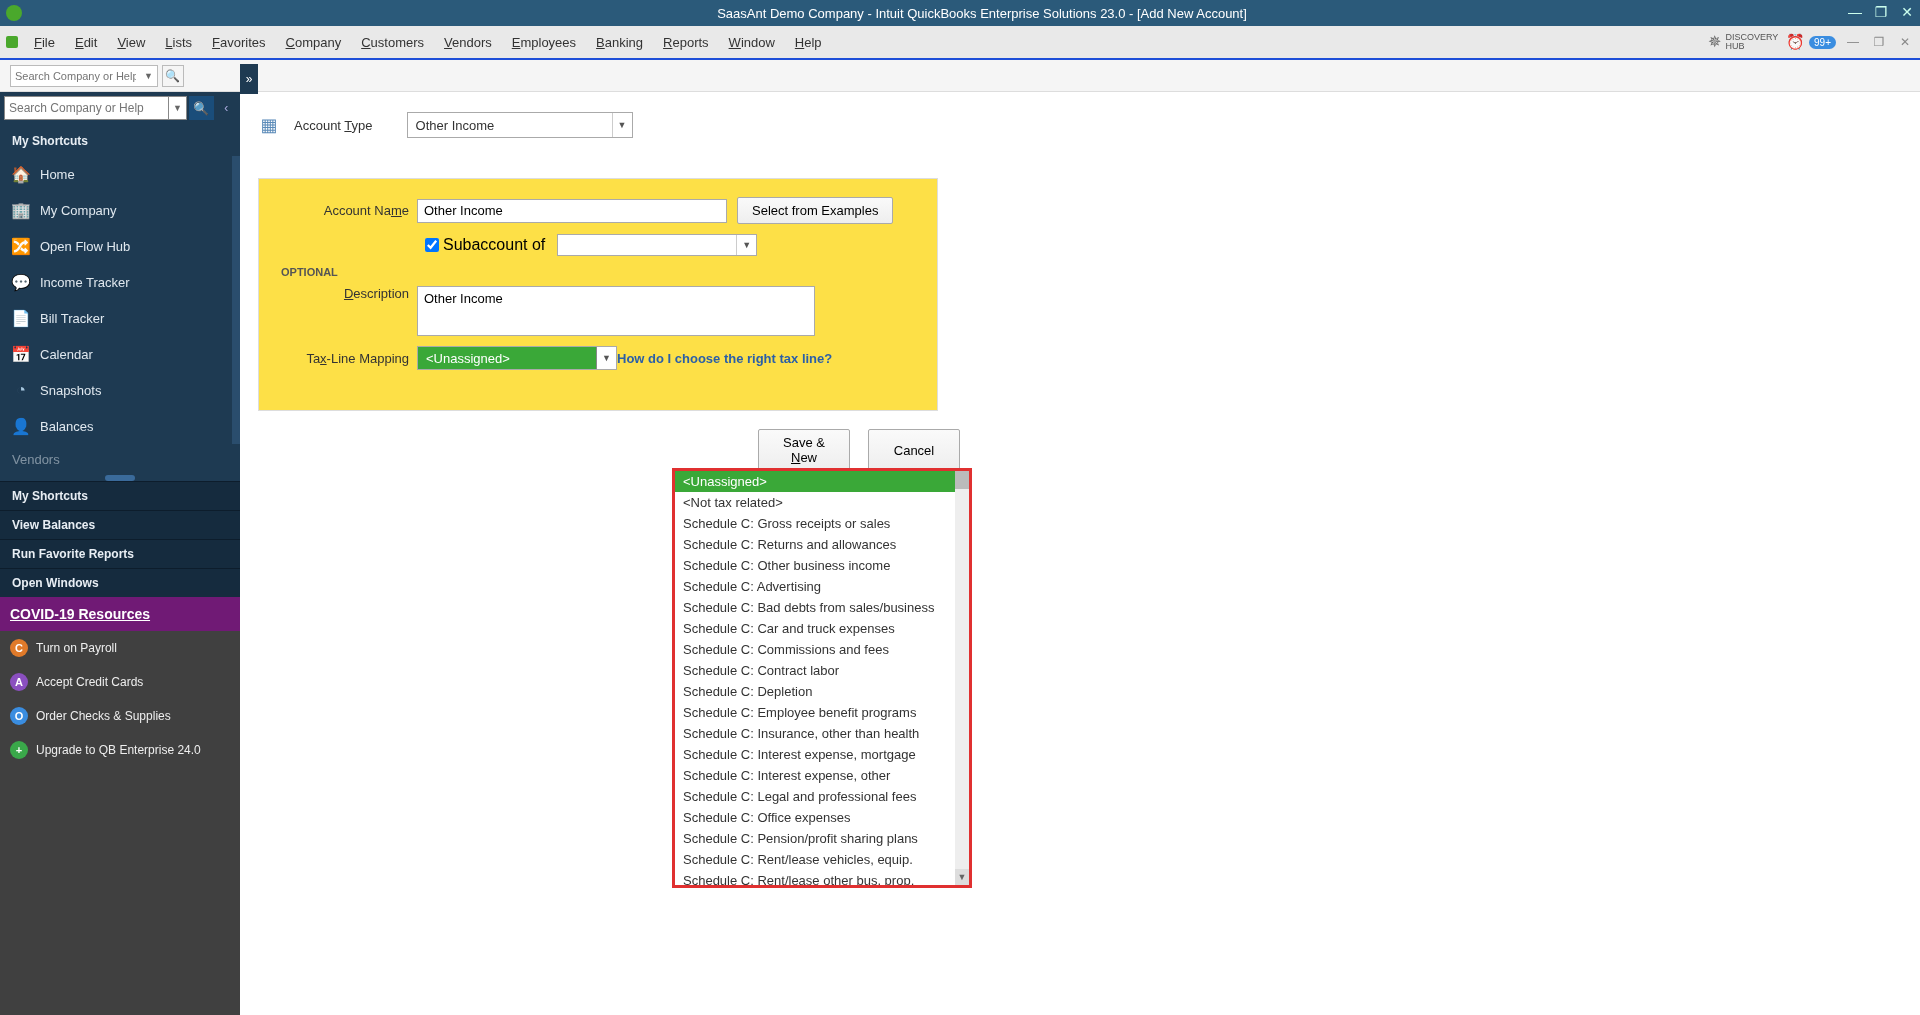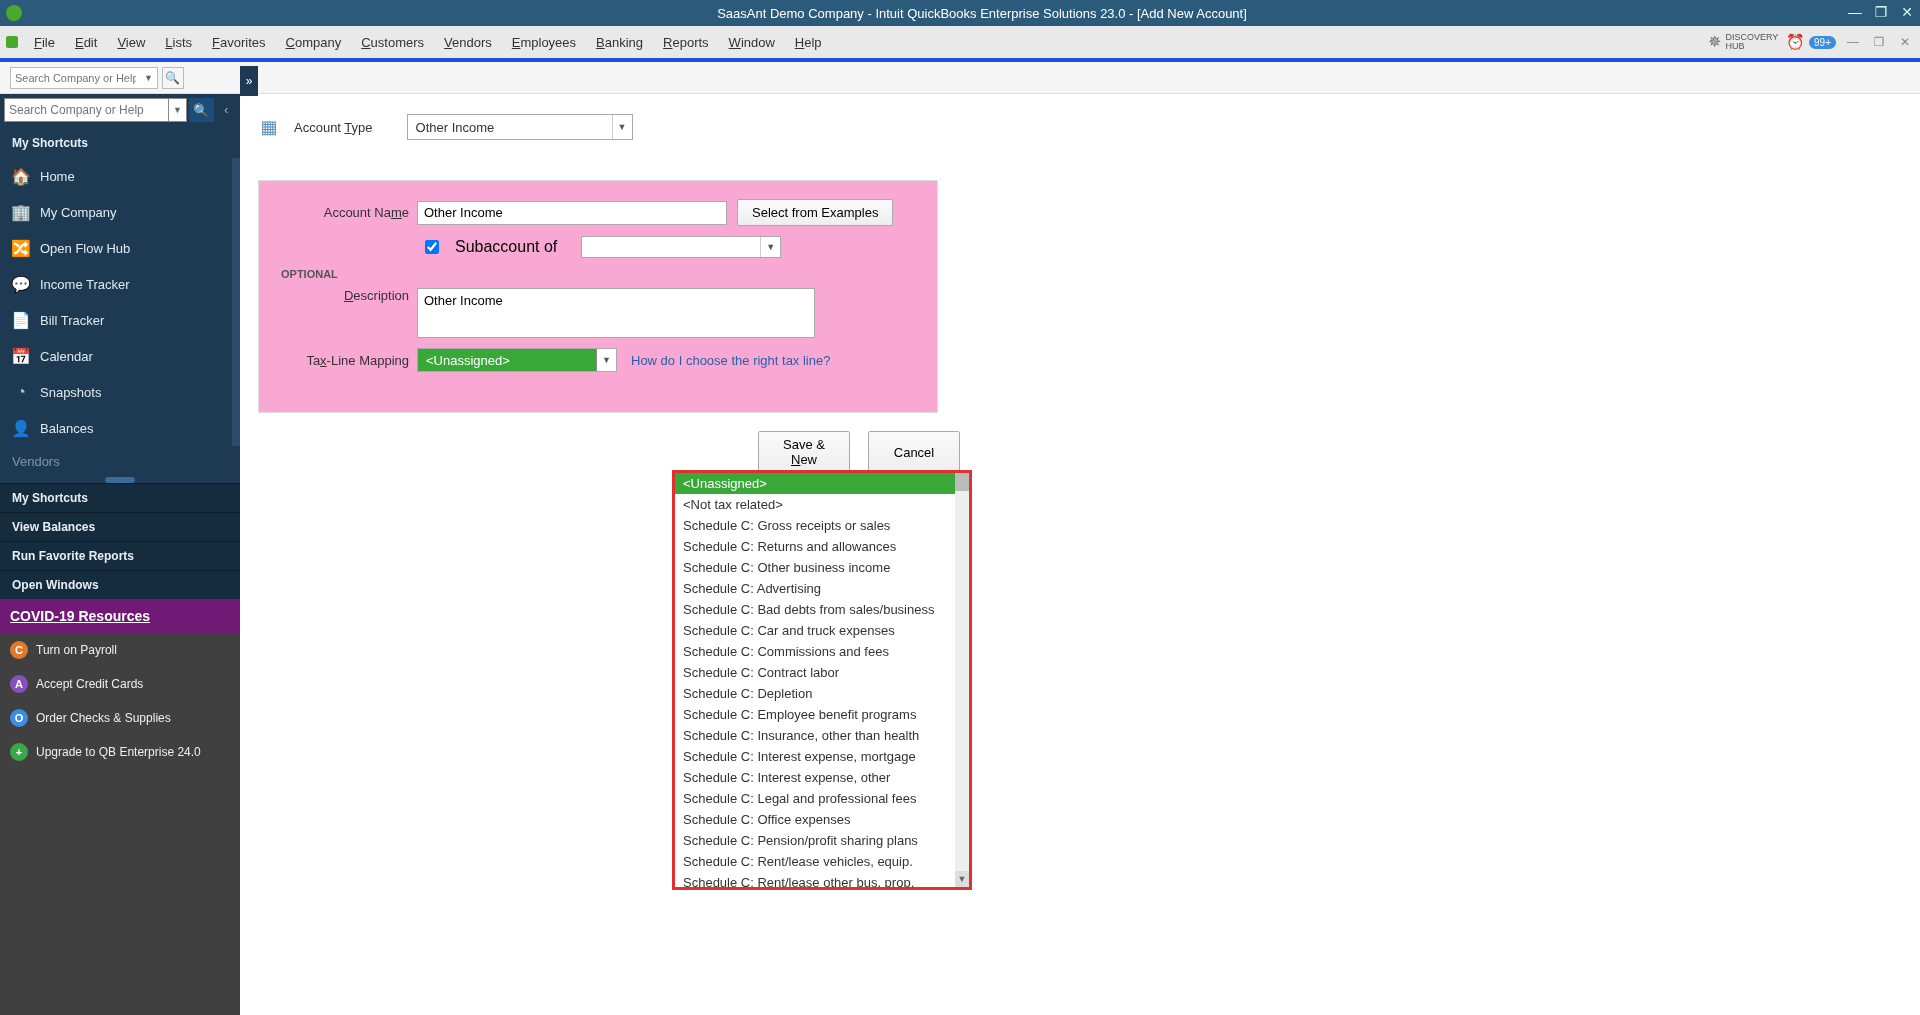--- a/index.html
+++ b/index.html
@@ -5,21 +5,21 @@
 * { box-sizing: border-box; margin: 0; padding: 0; font-family: Arial, sans-serif; }
 body { background: #fff; overflow: hidden; width: 1920px; height: 1015px; }
 
 
 .title-bar { background: #2b5a7a; height: 26px; display: flex; align-items: center; justify-content: center; position: relative; color: #fff; font-size: 13px; padding-left: 44px; }
 .title-bar .qb-icon { position: absolute; left: 6px; width: 16px; height: 16px; background: #4aa82c; border-radius: 50%; }
 .title-bar .win-buttons { position: absolute; right: 4px; display: flex; gap: 8px; }
 .title-bar .win-btn { width: 18px; height: 18px; color: #cfe; font-size: 14px; text-align: center; cursor: pointer; }
 
 
-.menu-bar { background: #e9e9e9; height: 28px; display: flex; align-items: center; padding: 16px 6px; border-bottom: 4px solid #1d4ed8; position: relative; }
+.menu-bar { background: #e9e9e9; height: 28px; display: flex; align-items: center; padding: 16px 6px; border-bottom: 2px solid #1d4ed8; position: relative; }
 .menu-bar .app-icon { width: 12px; height: 12px; background: #4aa82c; border-radius: 2px; margin-right: 6px; }
 .menu-bar .menu-item { font-size: 13px; color: #333; padding: 4px 10px; cursor: pointer; }
 .menu-bar .menu-item .ul { text-decoration: underline; }
 .menu-bar .right-tools { position: absolute; right: 6px; display: flex; align-items: center; gap: 8px; }
 .discovery { display: flex; align-items: center; gap: 4px; font-size: 9px; color: #555; line-height: 1; }
 .discovery .bulb { font-size: 16px; color: #666; }
 .reminders { display: flex; align-items: center; gap: 4px; }
 .reminders .clock { color: #2a6fb0; font-size: 15px; }
 .reminders .badge { background: #3a8de0; color: #fff; font-size: 10px; border-radius: 8px; padding: 1px 5px; }
 .inner-win-btn { width: 18px; height: 14px; color: #888; font-size: 12px; text-align: center; cursor: pointer; }
@@ -64,39 +64,39 @@
 .form-area { padding: 20px 20px 20px 18px; }
 .top-row { display: flex; align-items: center; gap: 14px; margin-bottom: 40px; }
 .cal-icon { width: 22px; height: 20px; display:flex; align-items:center; justify-content:center; color:#5a8ab8; font-size:18px; }
 .label-at { font-size: 13px; color: #333; }
 .label-at .ul { text-decoration: underline; }
 .combo { display: flex; align-items: center; border: 1px solid #aaa; height: 26px; background:#fff; }
 .combo .txt { padding: 0 8px; font-size: 13px; color: #333; flex:1; }
 .combo .arrow { width: 20px; height: 100%; border-left: 1px solid #ccc; display:flex; align-items:center; justify-content:center; font-size:9px; color:#555; cursor:pointer; }
 .combo.at { width: 226px; margin-left: 20px; }
 
-.form-panel { background: #f9a8d4; border: 1px solid #ddd; padding: 18px 18px 30px; width: 680px; position:relative; }
+.form-panel { background: #fde047; border: 1px solid #ddd; padding: 18px 18px 30px; width: 680px; position:relative; }
 .frow { display: flex; align-items: center; margin-bottom: 10px; }
 .flabel { width: 140px; text-align: right; font-size: 13px; color: #333; padding-right: 8px; }
 .flabel .ul { text-decoration: underline; }
 .text-input { border: 1px solid #aaa; height: 24px; padding: 2px 6px; font-size: 13px; background:#fff; }
 .text-input.name { width: 310px; }
 .btn { border: 1px solid #aaa; background: linear-gradient(#fafafa,#eee); padding: 5px 14px; font-size: 13px; cursor: pointer; border-radius: 2px; }
 .btn.examples { margin-left: 10px; }
-.frow.sub { padding-left: 148px; gap: 16px; align-items:center; }
+.frow.sub { padding-left: 148px; gap: 4px; align-items:center; }
 .frow.sub input[type=checkbox]{ width:14px; height:14px; }
 .frow.sub .combo { width: 200px; height: 22px; }
 .optional-lbl { font-size: 11px; font-weight: bold; color: #555; margin: 8px 0 8px 4px; }
 .textarea { border: 1px solid #aaa; width: 398px; height: 50px; padding: 4px 6px; font-size: 13px; background:#fff; resize:none; }
 .text-input.note { width: 326px; }
 .frow.tax .combo { width: 200px; height: 24px; }
 .combo.green { background: #3aa838; }
 .combo.green .txt { color: #fff; }
 .combo.green .arrow { background: #fff; border-left-color:#888; }
-.tax-link { color: #2a5fa8; font-size: 13px; margin-left: 14px; cursor:pointer; }
+.tax-link { color: #2a5fa8; font-size: 13px; cursor:pointer;font-weight:bold; }
 
 
 .dropdown-panel { position: absolute; left: 432px; top: 376px; width: 300px; background: #fff; border: 3px solid #e03030; max-height: 420px; overflow: hidden; z-index: 100; }
 .dropdown-panel .opt { font-size: 13px; padding: 3px 8px; color: #333; cursor:pointer; white-space: nowrap; }
 .dropdown-panel .opt.selected { background: #3aa838; color: #fff; }
 .dropdown-panel .scroll { position:absolute; right:0; top:0; width:14px; height:100%; background:#eee; }
 .dropdown-panel .scroll .thumb { position:absolute; top:0; left:0; right:0; height:18px; background:#bbb; }
 .dropdown-panel .scroll .btn-down { position:absolute; bottom:0; left:0; right:0; height:16px; background:#ddd; display:flex;align-items:center;justify-content:center;font-size:9px;color:#666;}
 .paren-hide { position:absolute; right:-6px; top:28px; width:12px; height:22px; background:#808080; border-radius: 0 3px 3px 0;}
 

